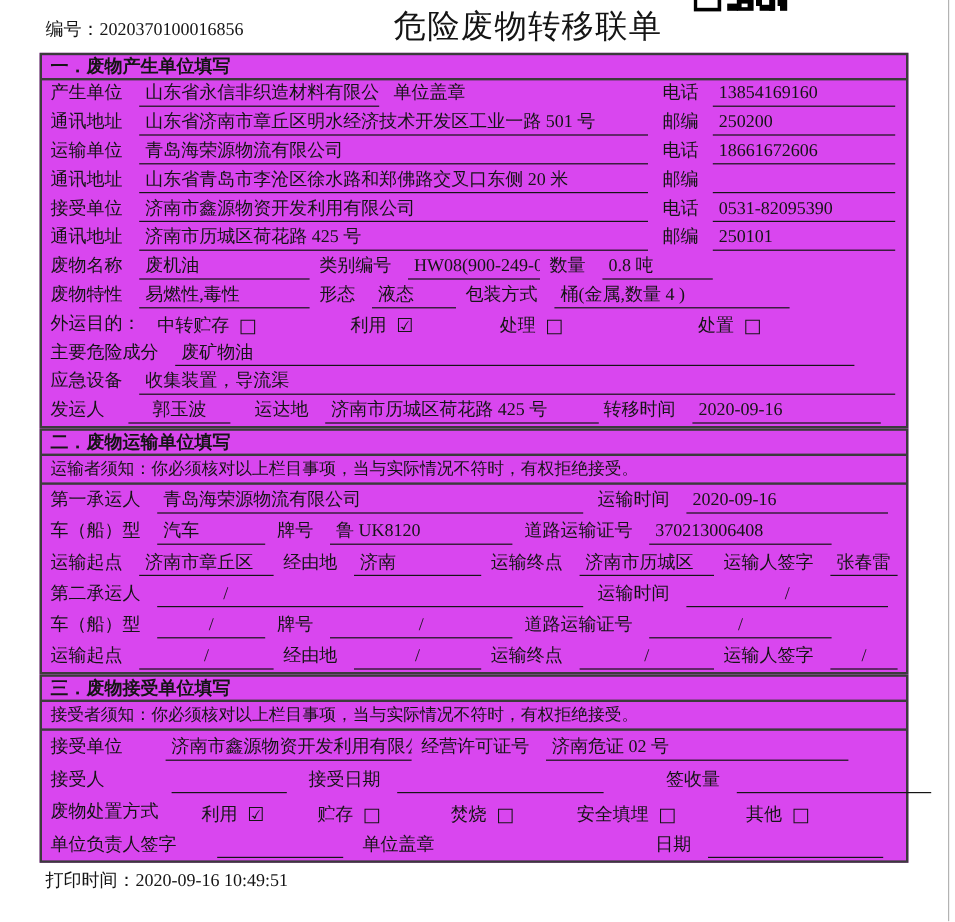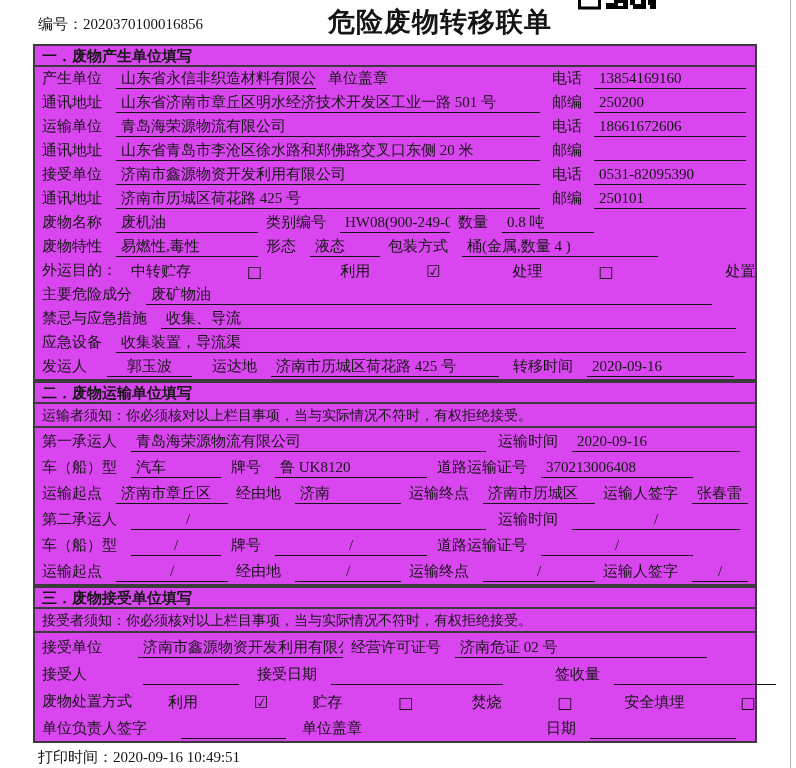--- a/index.html
+++ b/index.html
@@ -5,21 +5,21 @@
   * { box-sizing: border-box; }
   html,body { margin:0; padding:0; background:#fff; }
   body { font-family:"Liberation Serif","DejaVu Serif",serif; color:#151515; }
   .page { position:relative; width:796px; height:768px; background:#ffffff; overflow:hidden; }
   .edge-line { position:absolute; top:0; right:5px; width:1px; height:768px; background:#b3b3b3; }
 
   
   .doc-head { position:relative; height:44px; }
   .doc-number { position:absolute; left:38px; top:15px; font-size:15px; white-space:nowrap; }
   .doc-title { position:absolute; left:240px; top:4px; width:400px; text-align:center;
-               font-size:27px; font-weight:bold; letter-spacing:1px; white-space:nowrap; }
+               font-size:27px; font-weight:normal; letter-spacing:1px; white-space:nowrap; }
   .qr { position:absolute; left:578px; top:0; }
 
   
   .form { margin-left:33px; width:724px; }
   .section { border:2px solid #3b3b3b; background:#d946ef; }
   .section + .section { border-top-width:2px; }
   .sec-title { height:21px; line-height:19px; padding:1px 7px; font-size:15px; font-weight:bold;
                border-bottom:2px solid #3b3b3b; white-space:nowrap; }
   .notice { height:24px; line-height:21px; padding:1px 7px; font-size:14px;
             border-bottom:2px solid #3b3b3b; white-space:nowrap; }
@@ -34,21 +34,21 @@
            overflow:hidden; flex:none; }
   .fill { flex:1; }
   .c { text-align:center; }
   .lg { display:flex; width:508px; flex:none; align-items:flex-start; }
   .rg { display:flex; flex:1; align-items:center; }
   .rg .lbl { margin-left:2px; margin-right:12px; }
   .rg .field { flex:1; margin-right:2px; }
   .lg .lbl, .plain .lbl { margin-right:14px; }
   .lg .field.fill { margin-right:10px; }
 
-  .opt { display:inline-flex; align-items:flex-end; height:21px;gap:48px; }
+  .opt { display:inline-flex; align-items:flex-end; height:21px; }
   .box { font-family:"DejaVu Sans",sans-serif; font-size:16px; line-height:19px; margin-left:8px; }
 
   .print-line { margin:5px 0 0 38px; font-size:15px; white-space:nowrap; }
 </style>
 </head>
 <body>
 
 <div class="page">
 
   <div class="doc-head">
@@ -177,36 +177,32 @@
           <span>处置</span>
           <span class="box">□</span>
         </span>
       </div>
 
       <div class="row plain">
         <span class="lbl">主要危险成分</span>
         <span class="field fill" style="margin-right:36px">废矿物油</span>
       </div>
 
-      <div class="row plain">
-        <span class="lbl">禁忌与应急措施</span>
-        <span class="field fill" style="margin-right:12px">收集、导流</span>
-      </div>
 
       <div class="row plain">
         <span class="lbl">应急设备</span>
         <span class="field fill" style="margin-right:2px">收集装置，导流渠</span>
       </div>
 
       <div class="row plain">
         <span class="lbl">发运人</span>
         <span class="field c" style="width:85px;margin-left:6px">郭玉波</span>
         <span class="lbl" style="margin-left:20px">运达地</span>
         <span class="field" style="width:228px">济南市历城区荷花路 425 号</span>
-        <span class="lbl" style="margin-left:14px">转移时间</span>
+        <span class="lbl" style="margin-left:4px">转移时间</span>
         <span class="field fill" style="margin-right:14px">2020-09-16</span>
       </div>
     </div>
 
     <div class="section s2">
       <div class="sec-title">二．废物运输单位填写</div>
       <div class="notice">运输者须知：你必须核对以上栏目事项，当与实际情况不符时，有权拒绝接受。</div>
 
       <div class="row plain">
         <span class="lbl">第一承运人</span>

